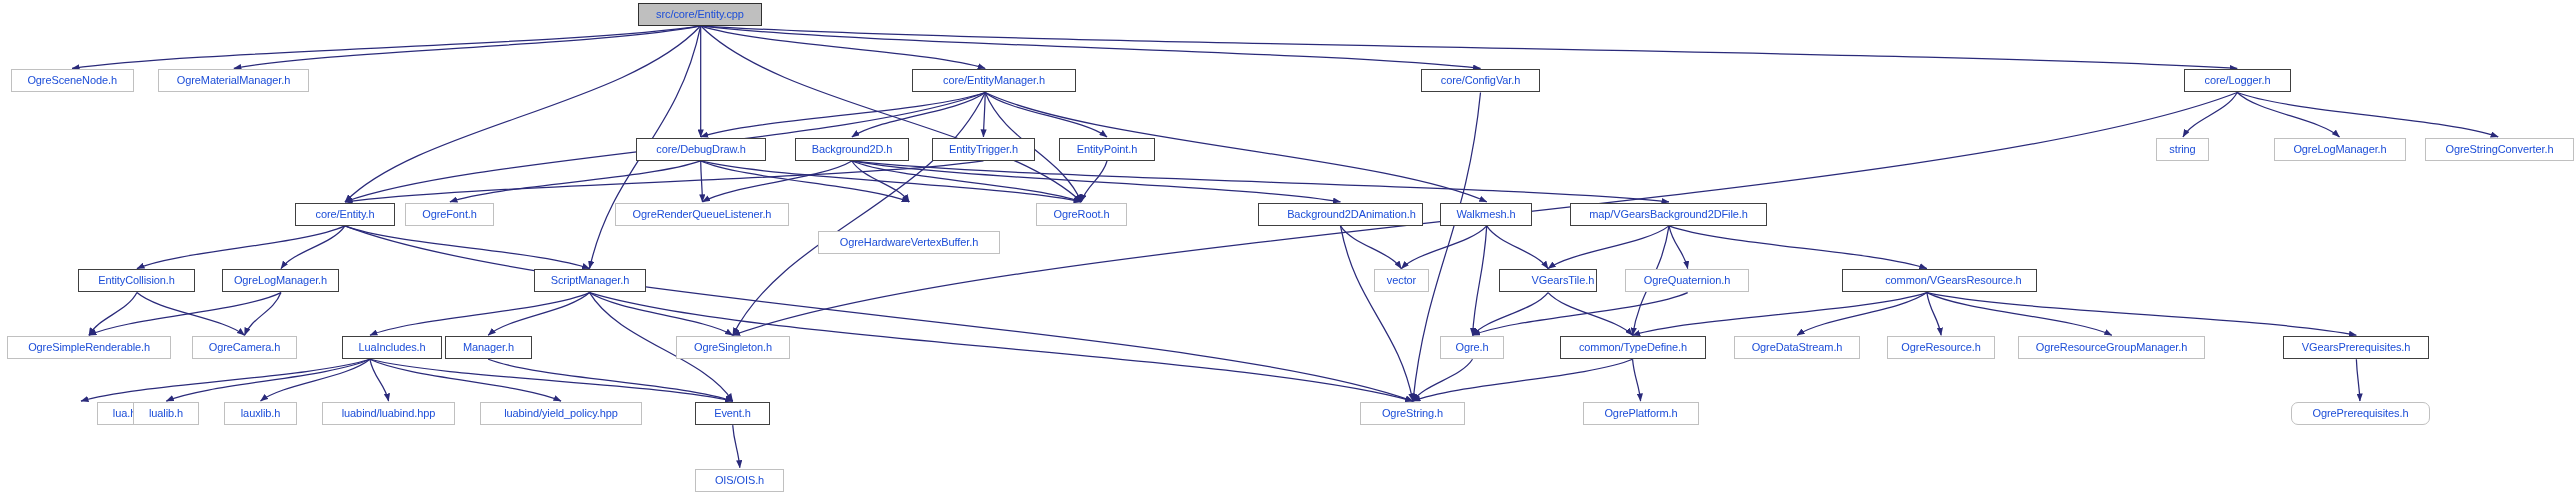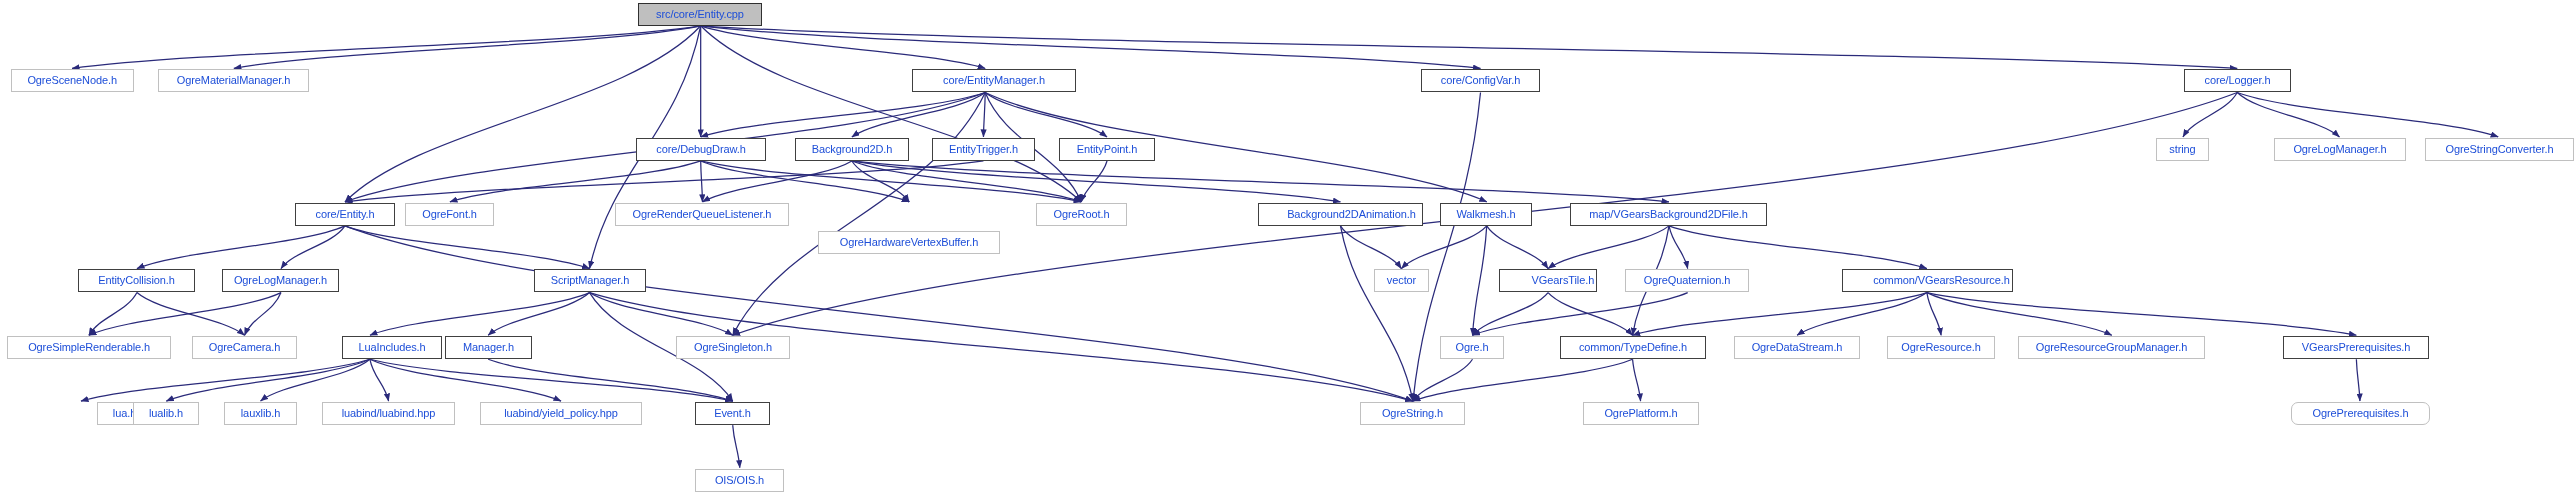--- a/index.html
+++ b/index.html
@@ -210,21 +210,21 @@
       </div>
       <div class="node external" style="left: 1374px; top: 269px; width: 55px;">
         <span>vector</span>
       </div>
       <div class="node local" style="left: 1499px; top: 269px; width: 98px; padding-left: 36px;">
         <span>VGearsTile.h</span>
       </div>
       <div class="node external" style="left: 1625px; top: 269px; width: 124px;">
         <span>OgreQuaternion.h</span>
       </div>
-      <div class="node local" style="left: 1842px; top: 269px; width: 171px; padding-left: 34px;">
+      <div class="node local" style="left: 1842px; top: 269px; width: 195px; padding-left: 34px;">
         <span>common/VGearsResource.h</span>
       </div>
       <div class="node external" style="left: 7.1px; top: 336px; width: 164px;">
         <span>OgreSimpleRenderable.h</span>
       </div>
       <div class="node external" style="left: 192px; top: 336px; width: 105px;">
         <span>OgreCamera.h</span>
       </div>
       <div class="node local" style="left: 311px; top: 336px; width: 100px; margin-left: 31px;">
         <span>LuaIncludes.h</span>

